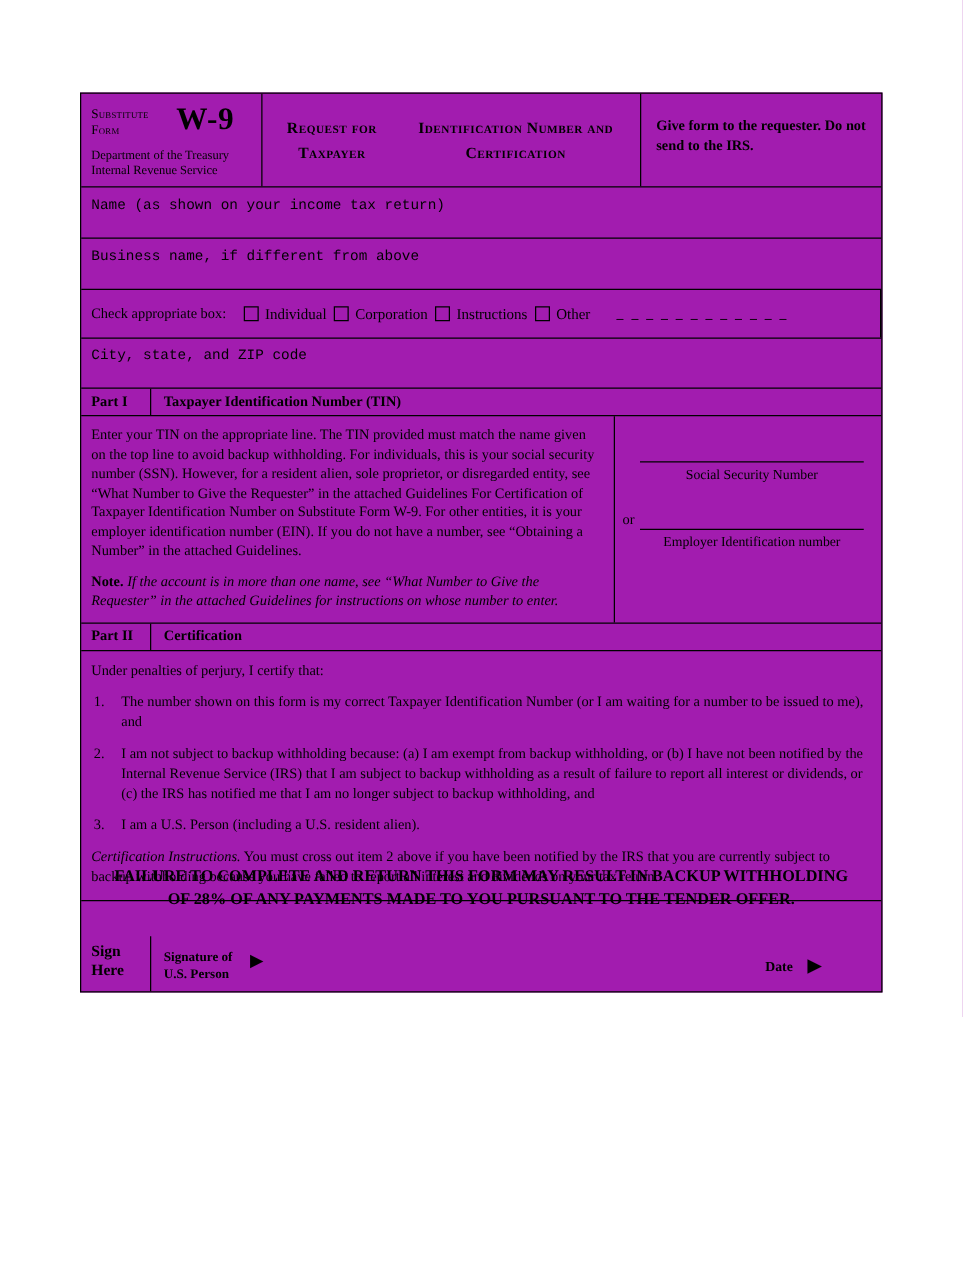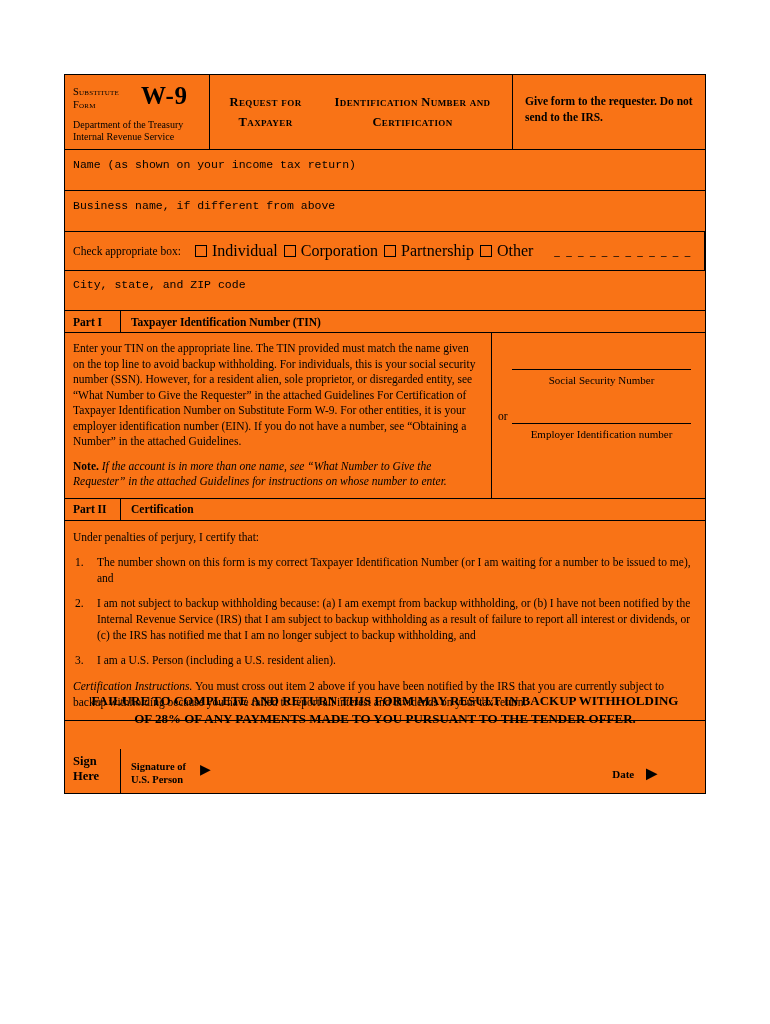--- a/index.html
+++ b/index.html
@@ -21,21 +21,21 @@
     height: 1024px;
     background: #fff;
   }
   .form {
     position: absolute;
     left: 64px;
     top: 74px;
     width: 642px;
     border: 1px solid #000;
     box-sizing: border-box;
-    background: #f97316;
+    background: #a21caf;
   }
   .row {
     display: flex;
     border-bottom: 1px solid #000;
     box-sizing: border-box;
   }
   .row:last-child { border-bottom: none; margin-top: 28px; }
 
   
   .hdr-left {
@@ -124,21 +124,21 @@
   .cb {
     display: inline-block;
     width: 12px;
     height: 12px;
     border: 1.3px solid #000;
     box-sizing: border-box;
     margin: 0 5px 0 6px;
     vertical-align: -1px;
   }
   .chk-item {
-    font-size: 16px;
+    font-size: 12px;
     white-space: nowrap;
   }
   .dashes {
     letter-spacing: 1.8px;
     margin-left: 21px;
     font-size: 11px;
     font-weight: bold;
   }
   .chk-right {
     width: 140px;
@@ -337,21 +337,21 @@
     </div>
 
     <div class="row chk-row">
       <div class="chk-left">
         <span class="chk-label">Check appropriate box:</span>
         <span class="cb"></span>
         <span class="chk-item">Individual</span>
         <span class="cb"></span>
         <span class="chk-item">Corporation</span>
         <span class="cb"></span>
-        <span class="chk-item">Partnership</span>
+        <span class="chk-item">Instructions</span>
         <span class="cb"></span>
         <span class="chk-item">Other</span>
         <span class="dashes">_ _ _ _ _ _ _ _ _ _ _ _</span>
       </div>
     </div>
 
     <div class="row line-row city-row">
       <span>City, state, and ZIP code</span>
     </div>
 

